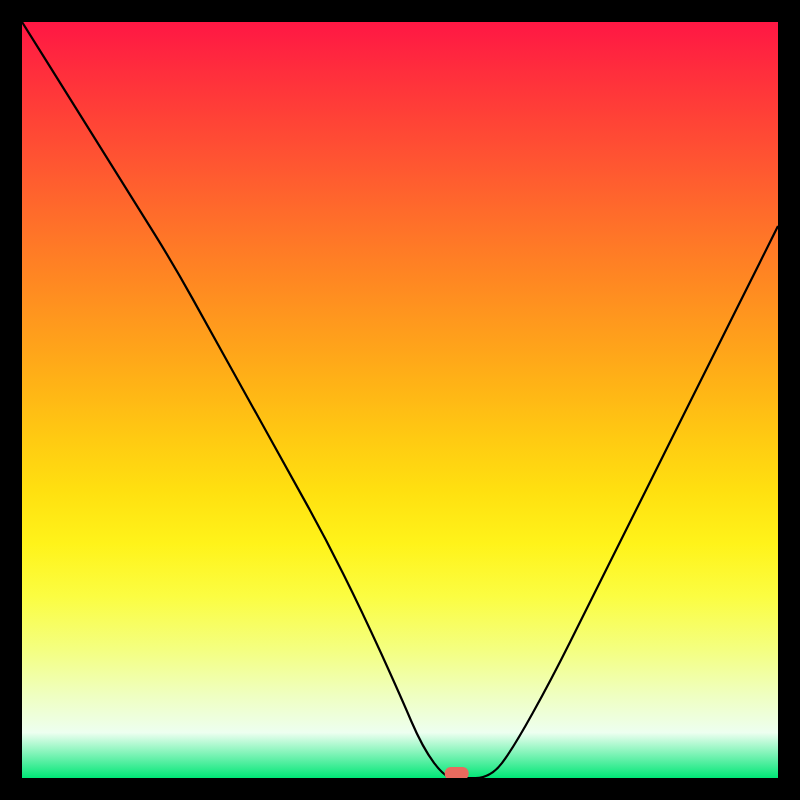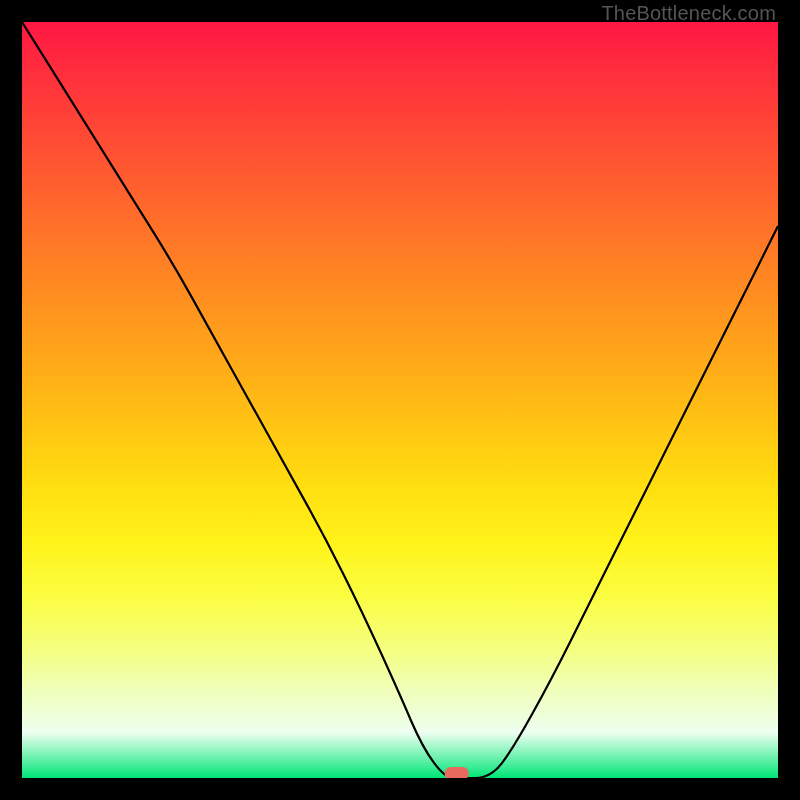--- a/index.html
+++ b/index.html
@@ -86,14 +86,13 @@
 
   <div class="plot-area">
     <div class="gradient-bg"></div>
 
     <svg class="overlay" viewBox="0 0 756 756" preserveAspectRatio="none">
       <path class="curve" d="M 0.0 0.0 Q 0.0 0.0 18.9 30.2 Q 37.8 60.5 56.7 90.7 Q 75.6 121.0 94.5 151.2 Q 113.4 181.4 132.3 211.7 Q 151.2 241.9 170.1 275.9 Q 189.0 310.0 207.9 344.0 Q 226.8 378.0 245.7 412.0 Q 264.6 446.0 283.5 480.1 Q 302.4 514.1 321.3 551.9 Q 340.2 589.7 359.1 631.3 Q 378.0 672.8 389.3 699.3 Q 400.7 725.8 412.0 740.9 Q 423.4 756.0 430.9 756.0 Q 438.5 756.0 453.6 756.0 Q 468.7 756.0 480.1 740.9 Q 491.4 725.8 510.3 691.7 Q 529.2 657.7 548.1 619.9 Q 567.0 582.1 585.9 544.3 Q 604.8 506.5 623.7 468.7 Q 642.6 430.9 661.5 393.1 Q 680.4 355.3 699.3 317.5 Q 718.2 279.7 737.1 241.9 T 756.0 204.1"></path>
       <rect class="marker" x="422.7" y="745.0" width="24" height="13" rx="6" ry="6"></rect>
     </svg>
   </div>
 
-  <div class="watermark">TheBottleneck.com</div>
 </div>
 
 </body></html>

